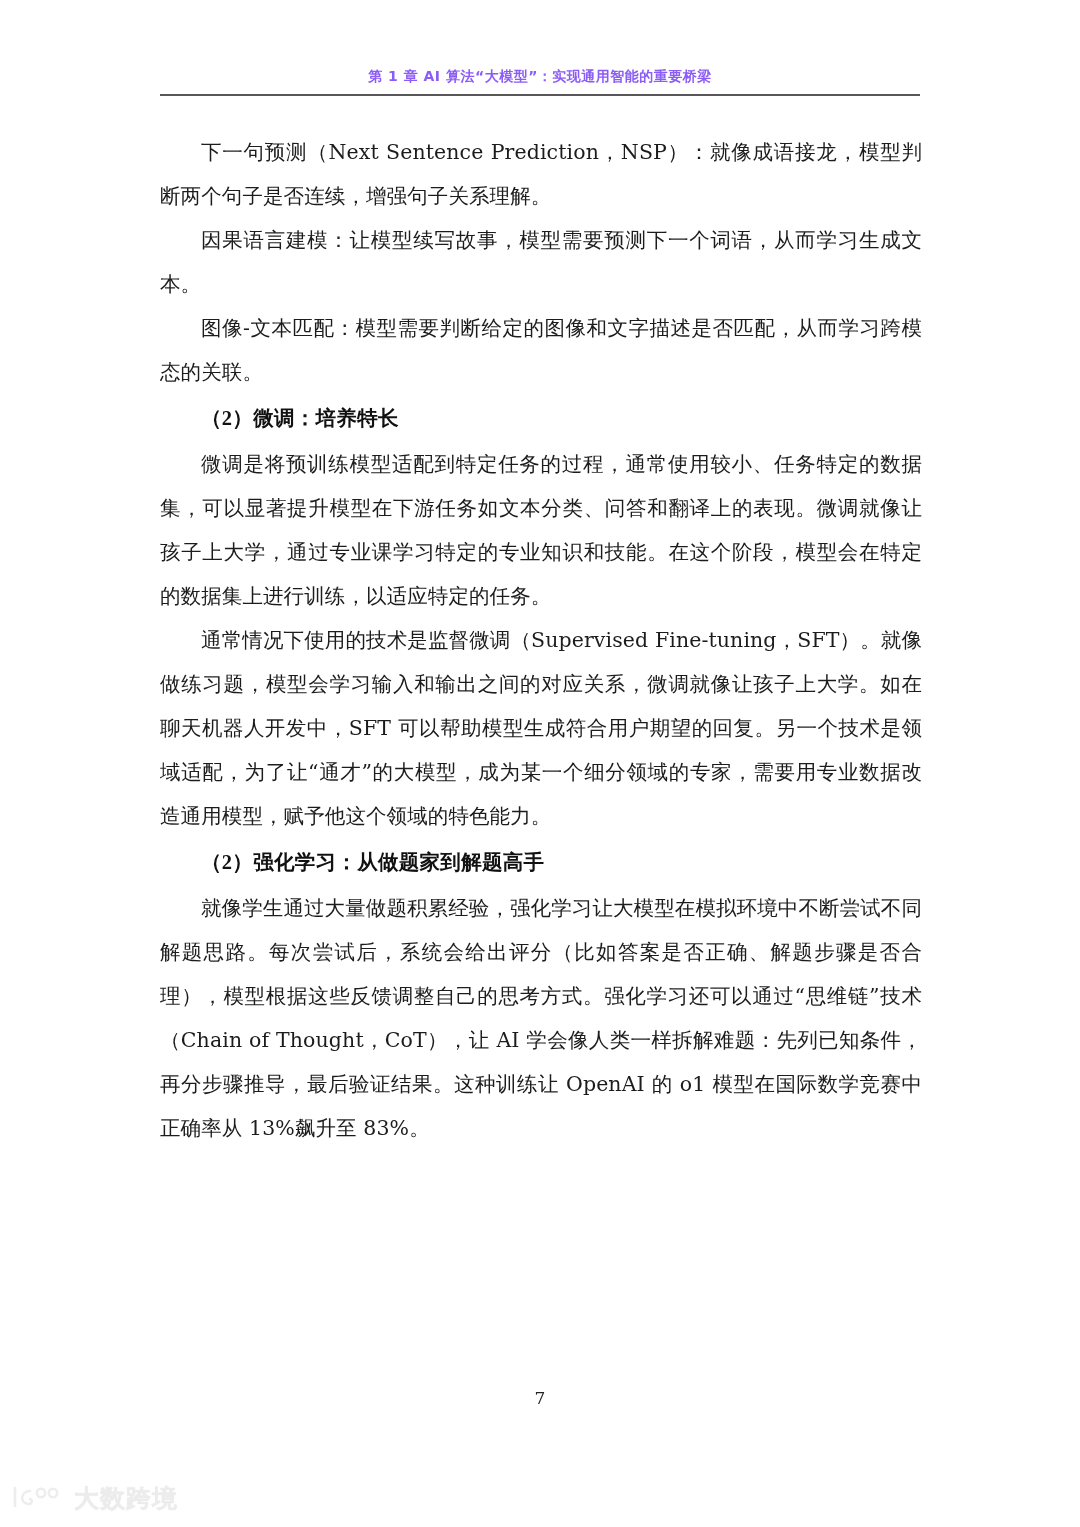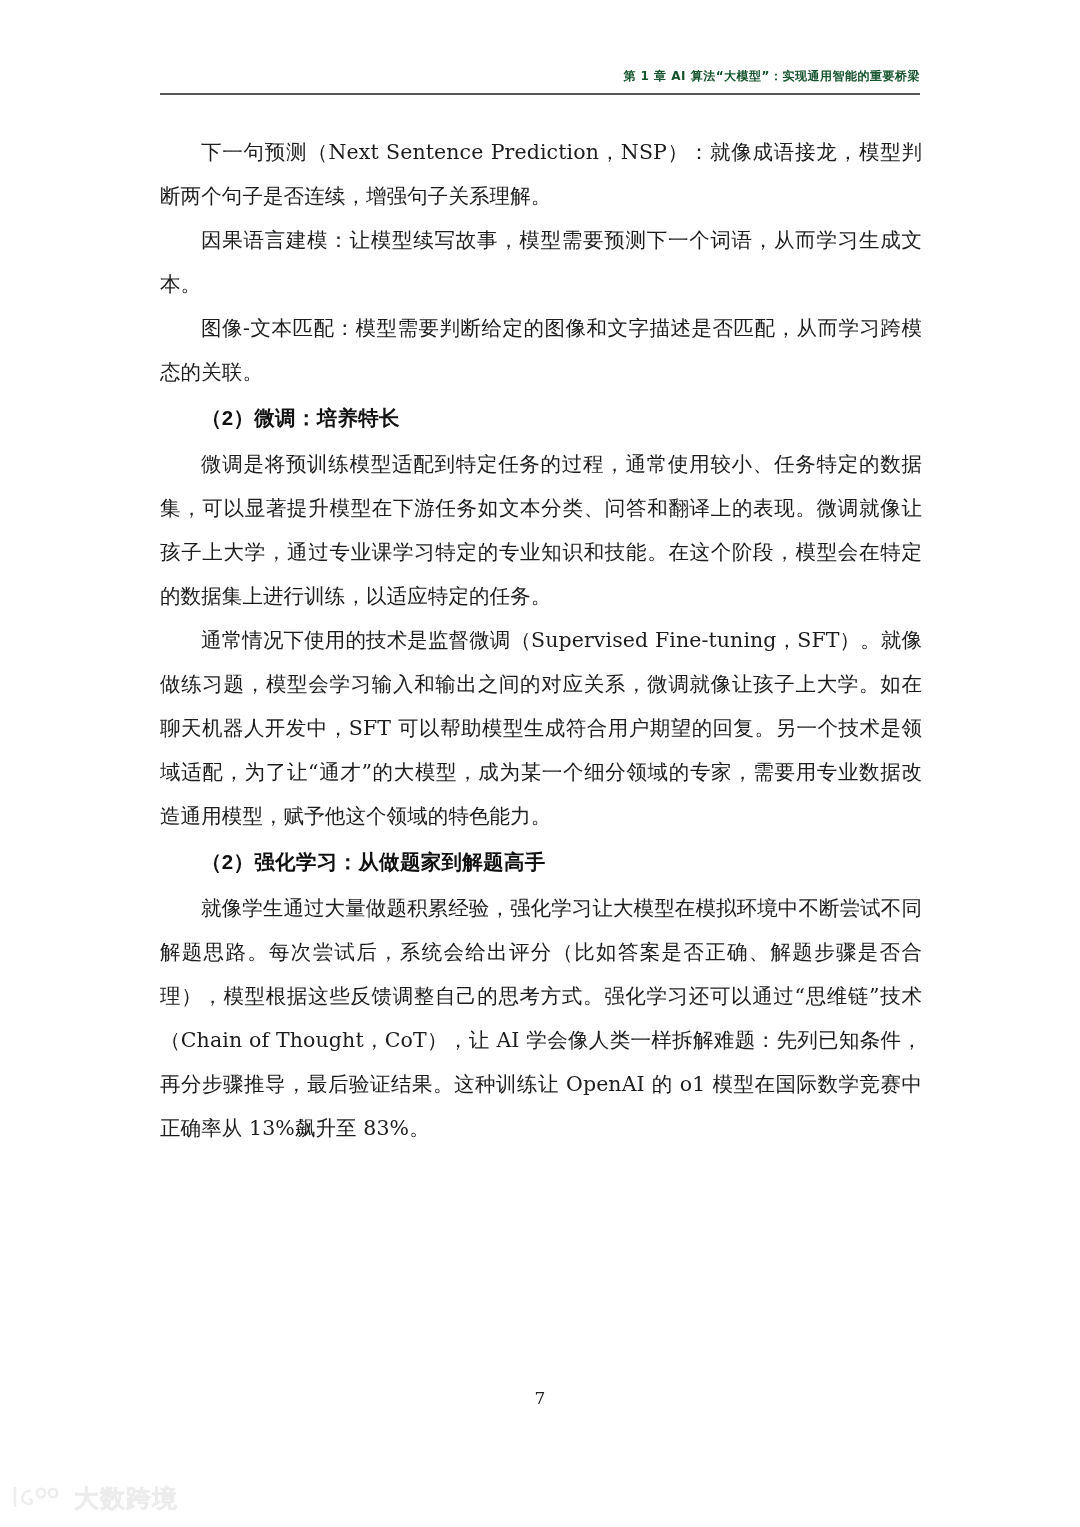--- a/index.html
+++ b/index.html
@@ -18,26 +18,26 @@
   }
 
   
   .header-block {
     position: absolute;
     left: 160px;
     top: 68px;
     width: 760px;
   }
   .header-title {
-    text-align: right;
+    text-align: center;
     font-family: "DejaVu Sans", "Liberation Sans", sans-serif;
     font-weight: bold;
-    font-size: 12px;
+    font-size: 14px;
     letter-spacing: 0.5px;
-    color: #14532d;
+    color: #8b5cf6;
     white-space: nowrap;
   }
   .header-rule {
     margin-top: 8px;
     height: 2px;
     background: #58585a;
   }
 
   
   .body-col {
@@ -57,21 +57,21 @@
   }
   p.indent {
     text-indent: 2em;
   }
   p.noindent {
     text-indent: 0;
   }
   h3.subhead {
     margin: 0;
     padding-left: 2em;
-    font-family: Liberation Sans, sans-serif;
+    font-family: Liberation Serif, serif;
     font-weight: bold;
     font-size: 20.5px;
     line-height: 48px;
     color: #111111;
     letter-spacing: 0.3px;
   }
 
   
   .folio {
     position: absolute;

